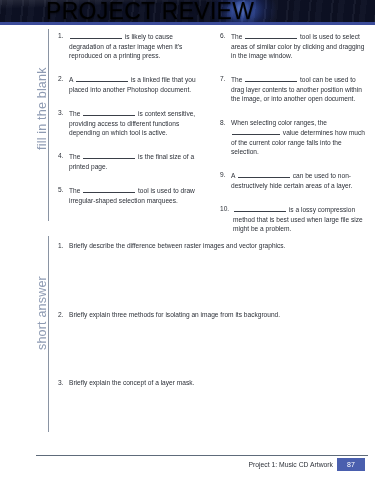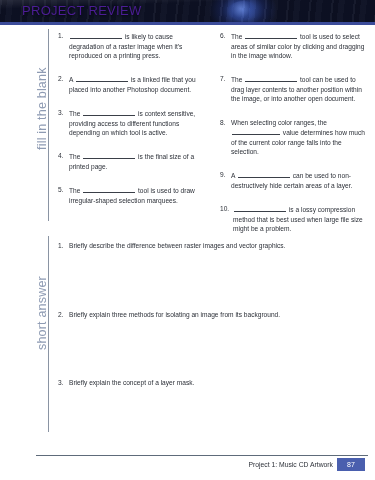--- a/index.html
+++ b/index.html
@@ -47,24 +47,24 @@
   .header-disc-hi {
     position: absolute;
     left: 228px; top: 1px;
     width: 30px; height: 20px;
     border-radius: 50%;
     background: radial-gradient(circle at 42% 38%, rgba(120,150,230,0.55) 0%, rgba(45,70,150,0.30) 45%, rgba(0,0,0,0) 72%);
     pointer-events: none;
   }
   .header-title {
     position: absolute;
-    left: 22px; top: 1px;
-    font-size: 13px;
+    left: 46px; top: 1px;
+    font-size: 23px;
     letter-spacing: 0.3px;
-    color: #4c1d95;
+    color: #000000;
     font-weight: 400;
     line-height: 20px;
     white-space: nowrap;
     text-shadow: 0 1px 2px rgba(0,0,0,0.55);
   }
   .header-rule {
     position: absolute;
     left: 0; top: 22px;
     width: 375px; height: 3px;
     background: #3c4c9a;

